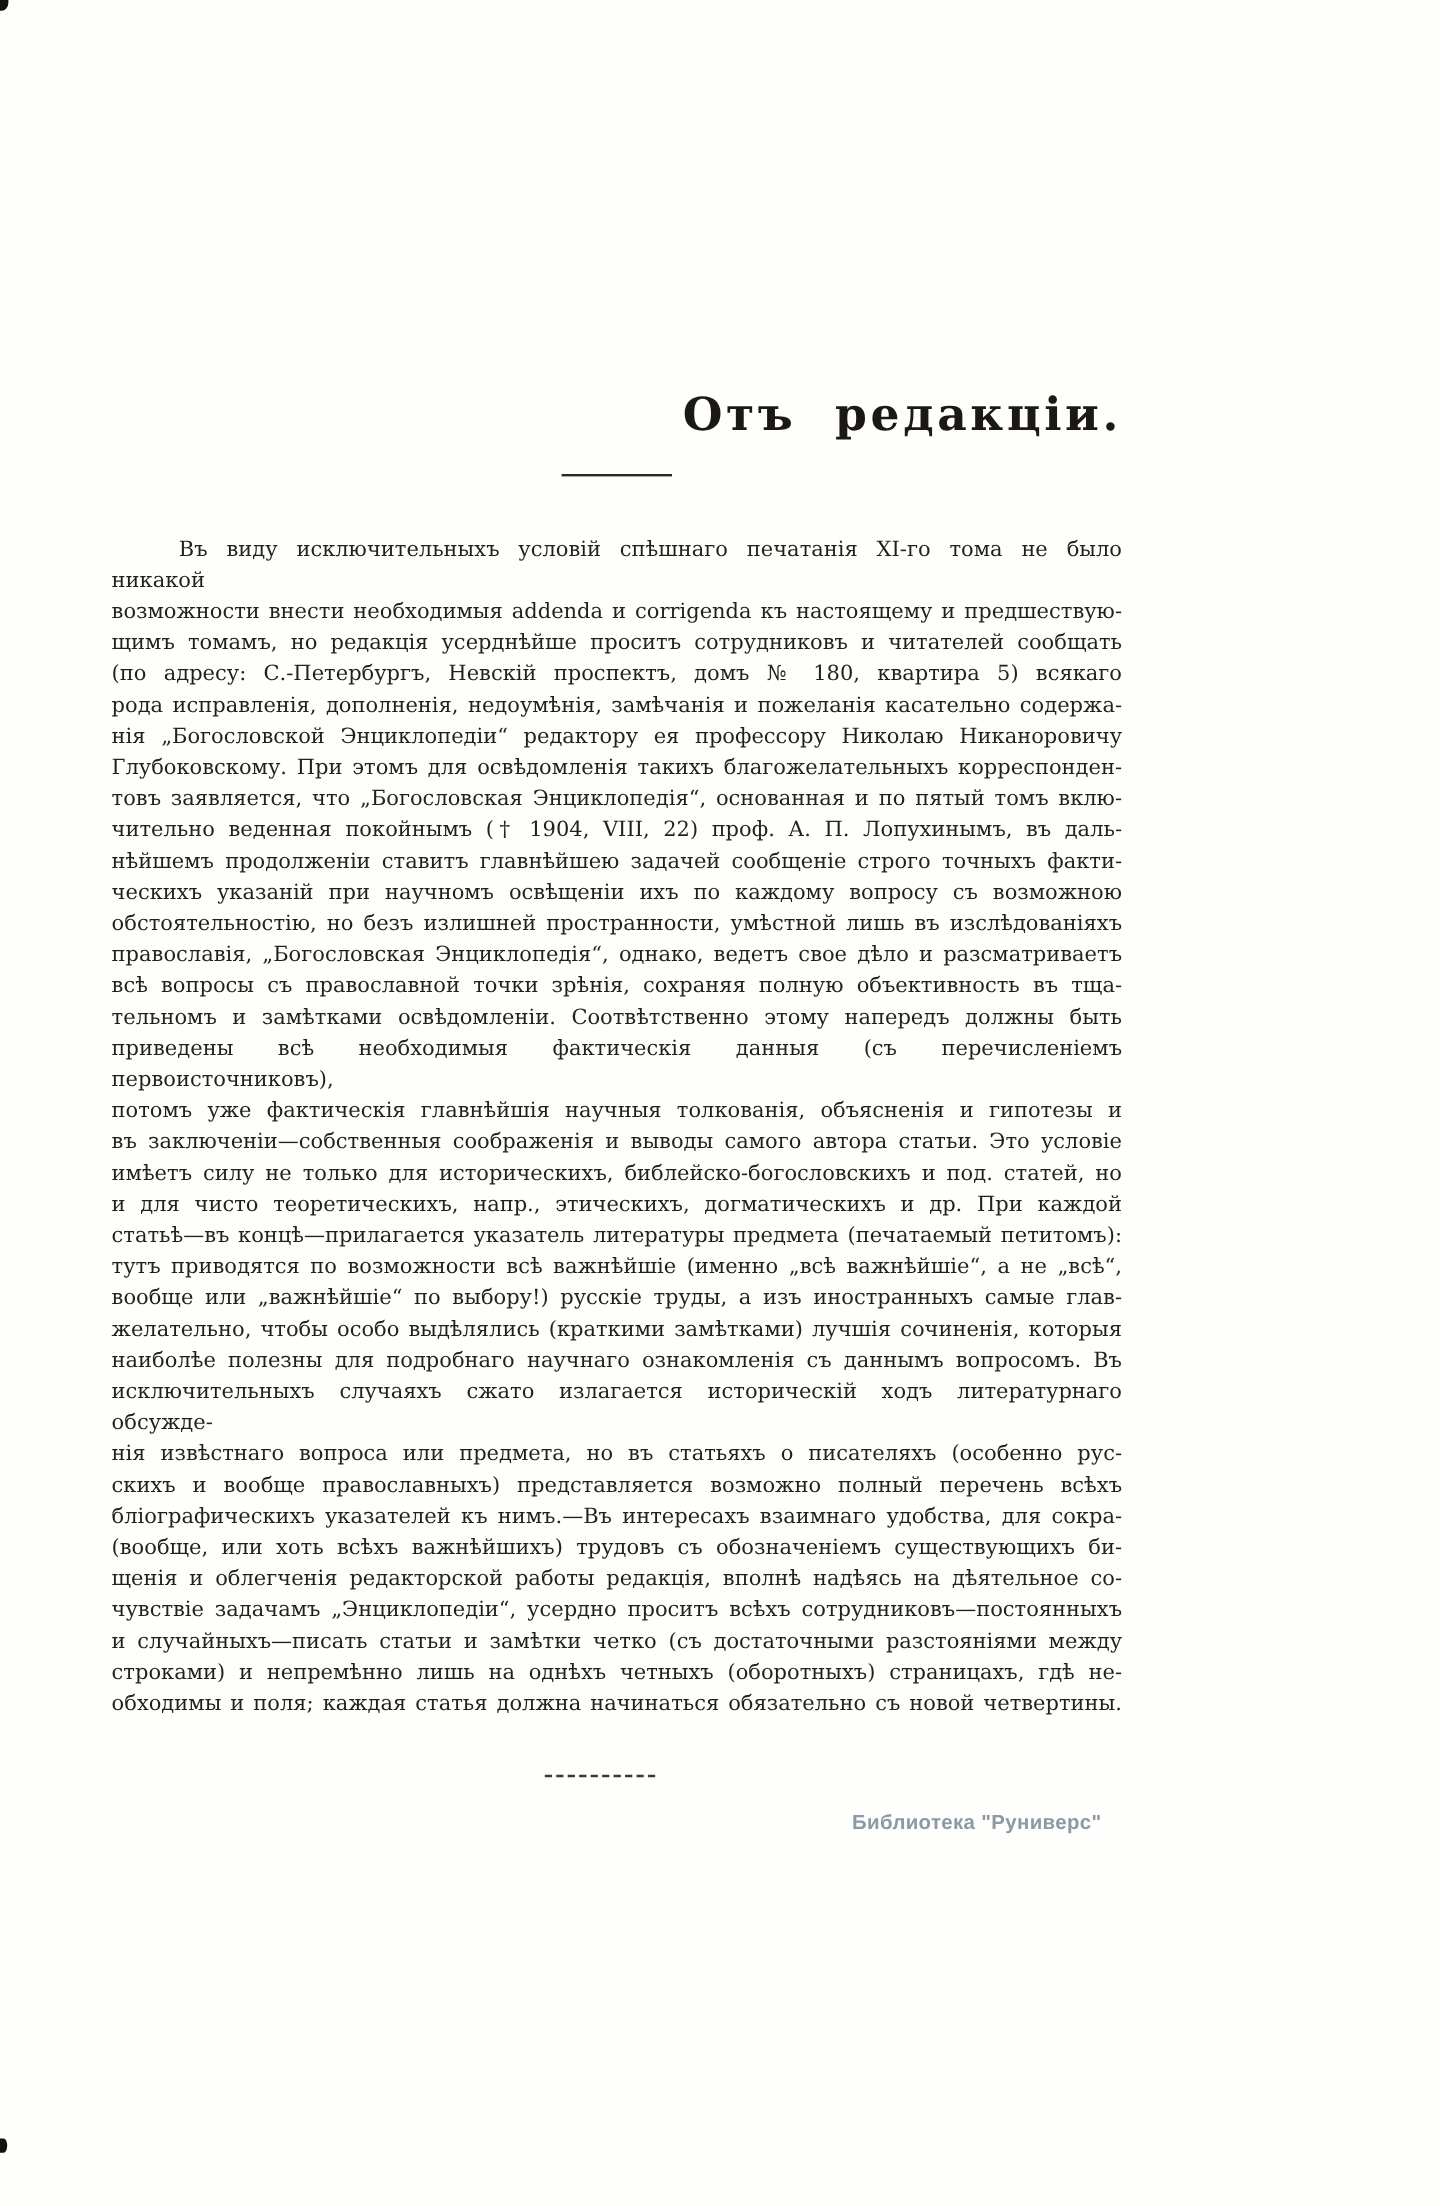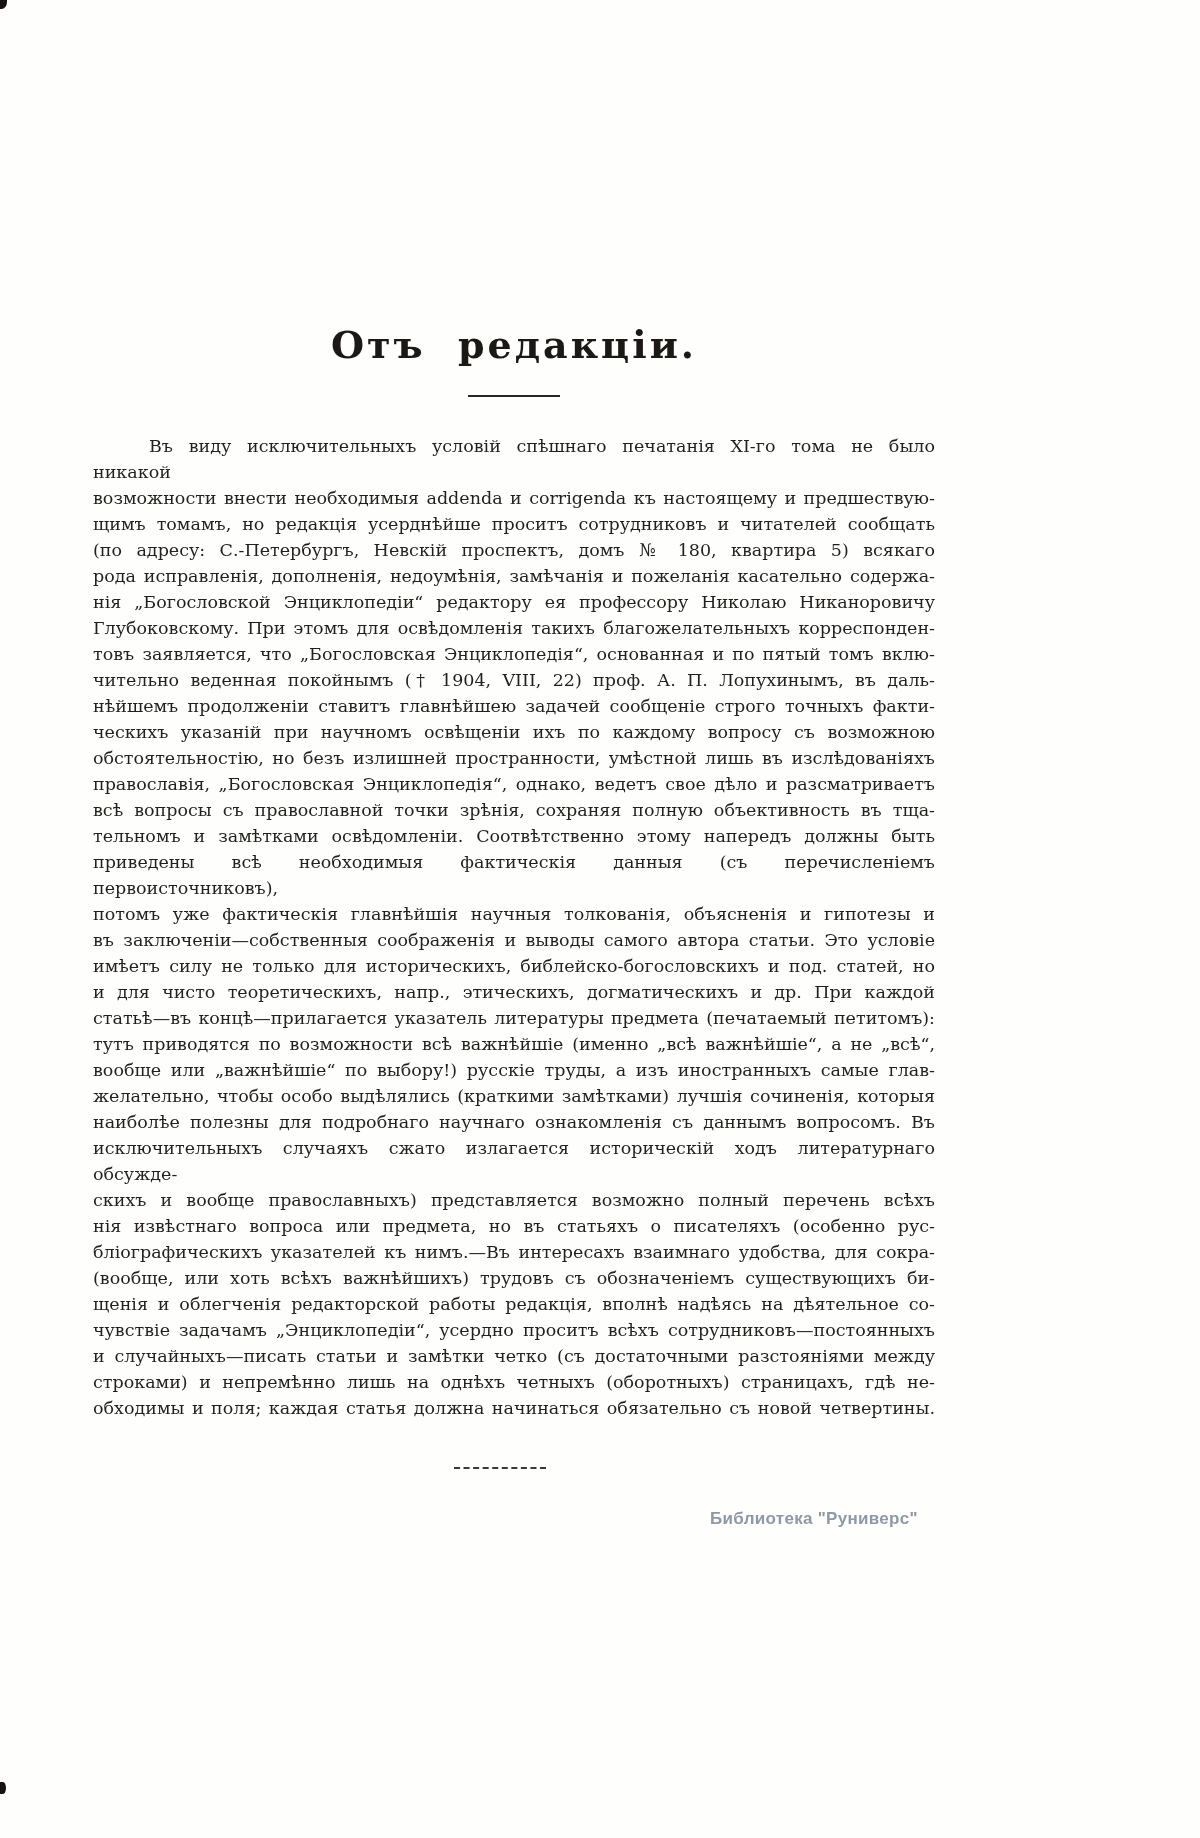--- a/index.html
+++ b/index.html
@@ -16,35 +16,35 @@
     font-family: "DejaVu Serif", "Liberation Serif", serif;
     color: #231f1c;
   }
   .content {
     margin-left: 93px;
     width: 842px;
   }
   .title {
     margin: 0;
     padding-top: 322px;
-    text-align: center;
+    text-align: right;
     font-size: 38px;
     font-weight: bold;
     letter-spacing: 3px;
     word-spacing: 16px;
     color: #1b1816;
   }
   .title-rule {
     width: 92px;
     height: 0;
     border-top: 2px solid #2b2724;
     margin: 28px auto 0 auto;
   }
   .text-block {
-    margin-top: 36px;
+    margin-top: 48px;
     font-size: 17.5px;
     line-height: 26px;
   }
   .line {
     text-align: justify;
     text-align-last: justify;
     word-spacing: 1px;
   }
   .line.indent {
     text-indent: 56px;
@@ -112,22 +112,22 @@
       <div class="line">потомъ уже фактическія главнѣйшія научныя толкованія, объясненія и гипотезы и</div>
       <div class="line">въ заключеніи—собственныя соображенія и выводы самого автора статьи. Это условіе</div>
       <div class="line">имѣетъ силу не только для историческихъ, библейско-богословскихъ и под. статей, но</div>
       <div class="line">и для чисто теоретическихъ, напр., этическихъ, догматическихъ и др. При каждой</div>
       <div class="line">статьѣ—въ концѣ—прилагается указатель литературы предмета (печатаемый петитомъ):</div>
       <div class="line">тутъ приводятся по возможности всѣ важнѣйшіе (именно „всѣ важнѣйшіе“, а не „всѣ“,</div>
       <div class="line">вообще или „важнѣйшіе“ по выбору!) русскіе труды, а изъ иностранныхъ самые глав-</div>
       <div class="line">желательно, чтобы особо выдѣлялись (краткими замѣтками) лучшія сочиненія, которыя</div>
       <div class="line">наиболѣе полезны для подробнаго научнаго ознакомленія съ даннымъ вопросомъ. Въ</div>
       <div class="line">исключительныхъ случаяхъ сжато излагается историческій ходъ литературнаго обсужде-</div>
+      <div class="line">нія извѣстнаго вопроса или предмета, но въ статьяхъ о писателяхъ (особенно рус-</div>
       <div class="line">скихъ и вообще православныхъ) представляется возможно полный перечень всѣхъ</div>
-      <div class="line">нія извѣстнаго вопроса или предмета, но въ статьяхъ о писателяхъ (особенно рус-</div>
       <div class="line">бліографическихъ указателей къ нимъ.—Въ интересахъ взаимнаго удобства, для сокра-</div>
       <div class="line">(вообще, или хоть всѣхъ важнѣйшихъ) трудовъ съ обозначеніемъ существующихъ би-</div>
       <div class="line">щенія и облегченія редакторской работы редакція, вполнѣ надѣясь на дѣятельное со-</div>
       <div class="line">чувствіе задачамъ „Энциклопедіи“, усердно проситъ всѣхъ сотрудниковъ—постоянныхъ</div>
       <div class="line">и случайныхъ—писать статьи и замѣтки четко (съ достаточными разстояніями между</div>
       <div class="line">строками) и непремѣнно лишь на однѣхъ четныхъ (оборотныхъ) страницахъ, гдѣ не-</div>
       <div class="line">обходимы и поля; каждая статья должна начинаться обязательно съ новой четвертины.</div>
     </div>
     <div class="end-divider"></div>
   </div>

